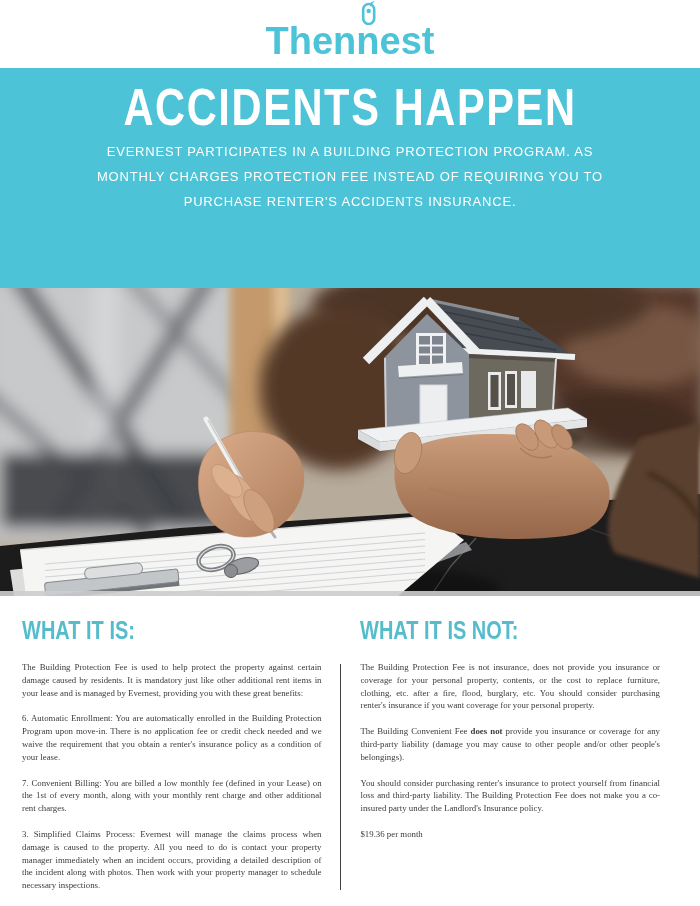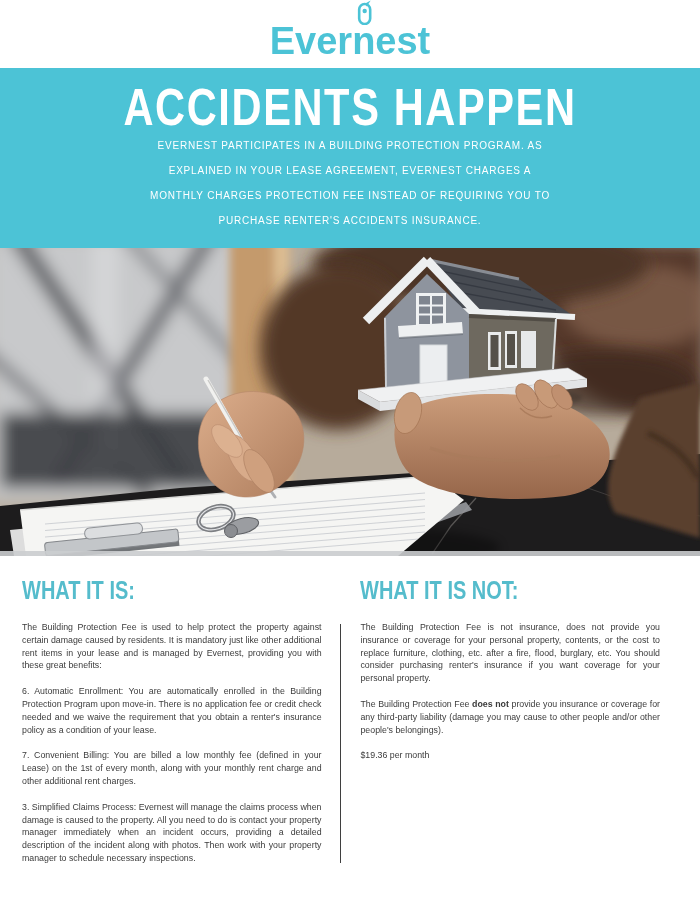--- a/index.html
+++ b/index.html
@@ -12,71 +12,70 @@
   .header { height:68px; display:flex; align-items:flex-end; justify-content:center; }
   .logo {
     position:relative; color:var(--brand-teal,#4cc3d6);
     font-weight:bold; font-size:38px; line-height:1; letter-spacing:0px;
     padding-bottom:8px; white-space:nowrap;
   }
   .n-wrap { position:relative; display:inline-block; }
   .logo-icon { position:absolute; left:50%; top:-23px; transform:translateX(-46%); }
   
   .banner {
-    height:180px; background:var(--brand-teal,#4cc3d6);
+    height:220px; background:var(--brand-teal,#4cc3d6);
     text-align:center; color:var(--banner-text,#ffffff); overflow:hidden;
   }
   .banner h1 {
     margin:13px 0 0 0; font-size:52px; line-height:52px; font-weight:bold;
     letter-spacing:2px; transform:scaleX(0.8); transform-origin:center;
     white-space:nowrap;
   }
-  .banner-sub { font-size:10px; letter-spacing:0.8px; font-weight:400; }
+  .banner-sub { margin-top:6px; font-size:13px; letter-spacing:0.8px; font-weight:400; }
   .banner-sub div { line-height:25px; white-space:nowrap; }
   
   .photo { height:308px; overflow:hidden; line-height:0; }
   
   .content { display:flex; padding:21px 40px 0 22px; align-items:stretch; }
   .col { width:308px; }
   .col h2 {
     margin:0 0 18px 0; color:var(--heading-teal,#55bccc);
     font-size:25px; line-height:26px; font-weight:bold; letter-spacing:0px;
     transform:scaleX(0.8); transform-origin:left center; white-space:nowrap;
   }
   .col p {
     margin:0 0 13px 0; font-size:8.8px; line-height:12.8px;
-    color:var(--body-text,#3b3b3b); text-align:justify;
+    color:var(--body-text,#3b3b3b); text-align:justify;font-family:Liberation Serif, serif;
   }
   .col p.last { margin-bottom:16px; }
   .b { font-weight:bold; }
   .divider {
     width:2px; background:var(--divider,#3f3f3f);
     margin:47px 19px 18px 18px;
   }
 </style>
 </head>
 <body>
 
 <div class="page">
 
   <div class="header">
     <div class="logo">
-      <span>Ever</span><span class="n-wrap"><span>n</span><svg class="logo-icon" width="17" height="26" viewBox="0 0 17 26">
+      <span>Then</span><span class="n-wrap"><span>n</span><svg class="logo-icon" width="17" height="26" viewBox="0 0 17 26">
           <path d="M9,4.5 L14.5,1.5 L10.5,7.5 Z" fill="#4cc3d6"></path>
           <rect x="3" y="5" width="11" height="20" rx="5.5" fill="none" stroke="#4cc3d6" stroke-width="2.6"></rect>
           <circle cx="8.5" cy="12" r="2.2" fill="#4cc3d6"></circle>
         </svg></span><span>est</span>
     </div>
   </div>
 
   <div class="banner">
     <h1>ACCIDENTS HAPPEN</h1>
     <div class="banner-sub">
       <div>EVERNEST PARTICIPATES IN A BUILDING PROTECTION PROGRAM. AS</div>
-      <div>EXPLAINED IN YOUR LEASE AGREEMENT, EVERNEST CHARGES A</div>
       <div>MONTHLY CHARGES PROTECTION FEE INSTEAD OF REQUIRING YOU TO</div>
       <div>PURCHASE RENTER'S ACCIDENTS INSURANCE.</div>
     </div>
   </div>
 
   <div class="photo">
     <svg width="700" height="308" viewBox="0 0 700 308">
       <defs>
         <filter id="b8" x="-40%" y="-40%" width="180%" height="180%">
             <feGaussianBlur stdDeviation="8"></feGaussianBlur>
@@ -221,18 +220,19 @@
       <h2>WHAT IT IS:</h2>
       <p>The Building Protection Fee is used to help protect the property against certain damage caused by residents. It is mandatory just like other additional rent items in your lease and is managed by Evernest, providing you with these great benefits:</p>
       <p>6. Automatic Enrollment: You are automatically enrolled in the Building Protection Program upon move-in. There is no application fee or credit check needed and we waive the requirement that you obtain a renter's insurance policy as a condition of your lease.</p>
       <p>7. Convenient Billing: You are billed a low monthly fee (defined in your Lease) on the 1st of every month, along with your monthly rent charge and other additional rent charges.</p>
       <p class="last">3. Simplified Claims Process: Evernest will manage the claims process when damage is caused to the property. All you need to do is contact your property manager immediately when an incident occurs, providing a detailed description of the incident along with photos. Then work with your property manager to schedule necessary inspections.</p>
     </div>
     <div class="divider"></div>
     <div class="col">
       <h2>WHAT IT IS NOT:</h2>
       <p>The Building Protection Fee is not insurance, does not provide you insurance or coverage for your personal property, contents, or the cost to replace furniture, clothing, etc. after a fire, flood, burglary, etc. You should consider purchasing renter's insurance if you want coverage for your personal property.</p>
-      <p><span>The Building Protection Fee </span><span class="b">does not</span><span> provide you insurance or coverage for any third-party liability (damage you may cause to other people and/or other people's belongings).</span></p>
+      <p><span>The Building Convenient Fee </span><span class="b">does not</span><span> provide you insurance or coverage for any third-party liability (damage you may cause to other people and/or other people's belongings).</span></p>
+      <p>You should consider purchasing renter's insurance to protect yourself from financial loss and third-party liability. The Building Protection Fee does not make you a co-insured party under the Landlord's Insurance policy.</p>
       <p>$19.36 per month</p>
     </div>
   </div>
 
 </div>
 
 </body></html>

